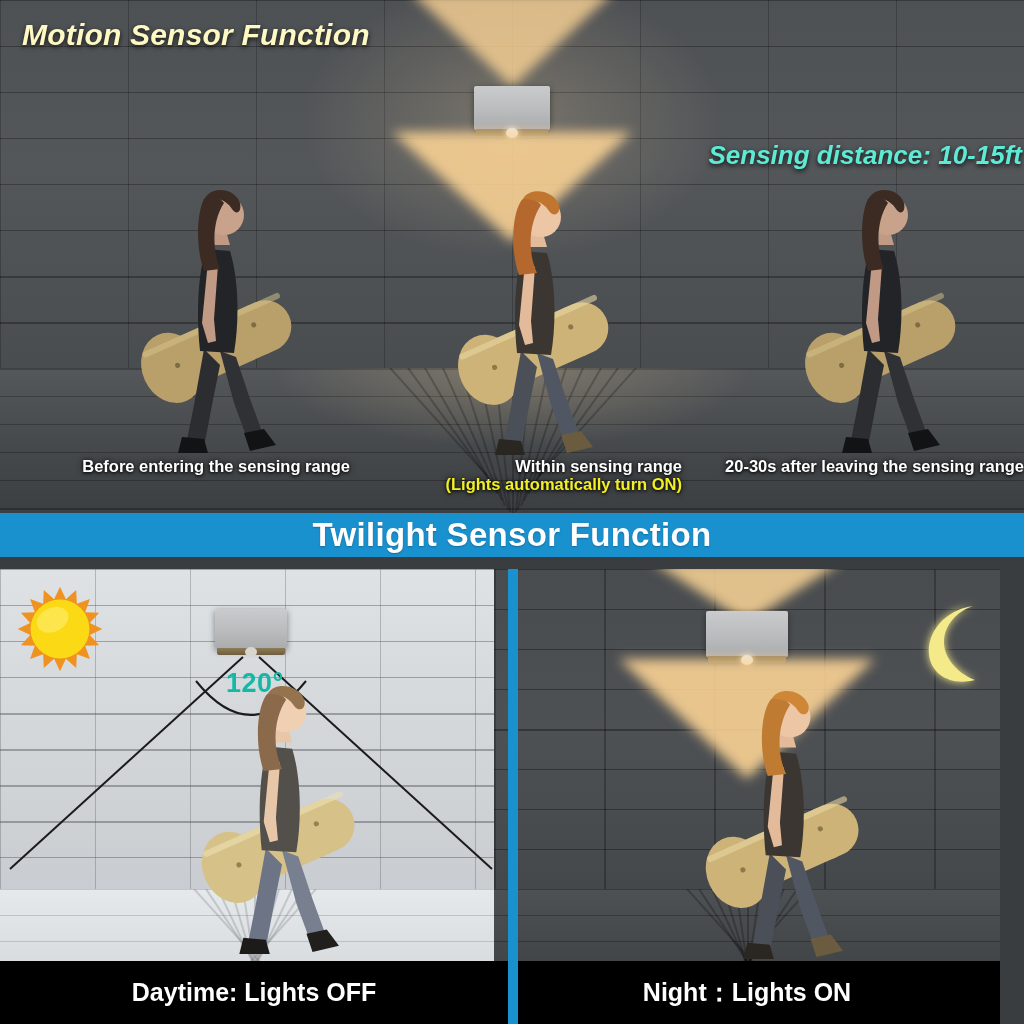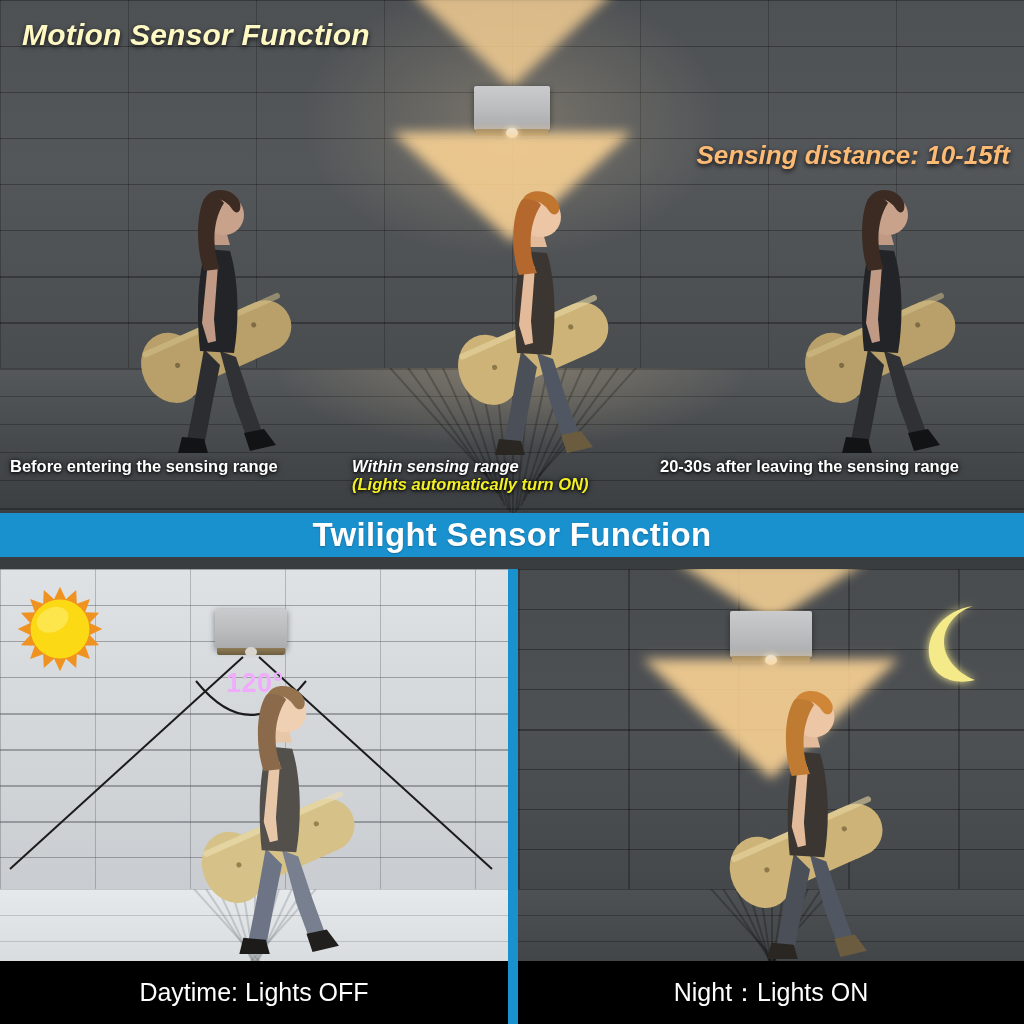--- a/index.html
+++ b/index.html
@@ -44,43 +44,43 @@
   .lampbody .lip{position:absolute;left:2px;right:2px;bottom:-6px;height:7px;
     background:linear-gradient(to bottom,#8e7b57,#6d5e3f);border-radius:0 0 2px 2px;}
   .lampbody .dot{position:absolute;left:50%;bottom:-8px;transform:translateX(-50%);
     width:12px;height:10px;border-radius:50%;background:#e8e5de;box-shadow:0 0 6px #fff3d0;}
 
   
   .figure{position:absolute;bottom:0;}
   .fig-svg{display:block;}
 
   
-  .cap{position:absolute;text-align:left;line-height:1.12;}
+  .cap{position:absolute;text-align:right;line-height:1.12;}
   .cap .l1{display:block;color:#ffffff;font-weight:bold;font-size:16.5px;
     text-shadow:0 1px 3px rgba(0,0,0,.95),0 0 6px rgba(0,0,0,.8);}
   .cap .l2{display:block;color:#f2f024;font-weight:bold;font-size:16.5px;
     text-shadow:0 1px 3px rgba(0,0,0,.95),0 0 6px rgba(0,0,0,.8);}
 
   #motion-title{position:absolute;left:22px;top:18px;color:#fef9c3;font-size:30px;
     font-weight:bold;font-style:italic;letter-spacing:.2px;
     text-shadow:0 2px 5px rgba(0,0,0,.8);}
-  #sensing-distance{position:absolute;right:14px;top:140px;color:#fdba74;font-size:26px;
+  #sensing-distance{position:absolute;right:2px;top:140px;color:#5eead4;font-size:26px;
     font-weight:bold;font-style:italic;text-shadow:0 2px 5px rgba(0,0,0,.85);}
 
   
   #twilight-banner{position:absolute;left:0;top:513px;width:1024px;height:44px;
     background:#1a91cf;display:flex;align-items:center;justify-content:center;}
   #twilight-banner span{color:#ffffff;font-size:33px;font-weight:bold;letter-spacing:.3px;
     text-shadow:0 1px 2px rgba(0,0,0,.25);}
 
   
   #bottom{position:absolute;left:0;top:569px;width:1024px;height:455px;}
   .half{position:absolute;top:0;height:455px;overflow:hidden;}
   #day-panel{left:0;width:508px;background:#d7dadd;}
-  #night-panel{left:518px;width:506px;background:#45484b;}
+  #night-panel{left:494px;width:506px;background:#45484b;}
   #v-divider{position:absolute;left:508px;top:0;width:10px;height:455px;background:#1a91cf;}
 
   
   .day-wall{position:absolute;left:0;top:0;width:508px;height:320px;
     background:
       repeating-linear-gradient(to bottom, rgba(80,85,90,.45) 0 1.5px, rgba(0,0,0,0) 1.5px 36px),
       repeating-linear-gradient(to right, rgba(80,85,90,.32) 0 1.5px, rgba(0,0,0,0) 1.5px 95px),
       linear-gradient(to bottom,#dfe2e5 0%, #d2d5d8 60%, #c9ccd0 100%);}
   .day-floor{position:absolute;left:0;top:320px;width:508px;height:135px;
     background:
@@ -102,30 +102,30 @@
       linear-gradient(to bottom,#4e5154 0%, #414447 60%, #37393c 100%);}
   .night-floor-lines{position:absolute;left:0;top:320px;width:506px;height:135px;overflow:hidden;}
   .night-floor-lines i{position:absolute;top:0;width:1.5px;height:135px;background:rgba(0,0,0,.24);
     transform-origin:top center;}
 
   
   .blackbar{position:absolute;bottom:0;height:63px;display:flex;align-items:center;
     justify-content:center;background:#000;}
   #day-bar{left:0;width:508px;}
   #night-bar{left:518px;width:506px;}
-  .blackbar span{color:#fff;font-size:25px;font-weight:normal;}
+  .blackbar span{color:#fff;font-size:25px;font-weight:bold;}
 
   
   #sun-icon{position:absolute;left:14px;top:583px;width:92px;height:92px;}
   
   #moon-icon{position:absolute;left:903px;top:592px;width:100px;height:100px;}
 
   
   #cone{position:absolute;left:0;top:0;width:508px;height:455px;pointer-events:none;}
-  #angle-label{position:absolute;left:226px;top:668px;color:#f0abfc;font-size:27px;font-weight:bold;
+  #angle-label{position:absolute;left:226px;top:668px;color:#14b8a6;font-size:27px;font-weight:bold;
     letter-spacing:.5px;}
 </style>
 </head>
 <body>
 
 <div id="stage">
 
   <div id="motion-panel">
     <div class="wall"></div>
     <div class="floor"></div>
@@ -213,21 +213,21 @@
           <path d="M136 280 L156 276 L168 292 L142 298 Z" fill="#6b5c3f"></path>
           <path d="M98 96 C90 120 88 160 92 198 L126 200 C132 164 130 124 122 98 Z" fill="#3b3632"></path>
           <path d="M100 108 L94 170 L100 190 L108 188 L106 166 L110 112 Z" fill="#e3bb9b"></path>
           <path d="M100 92 L122 92 L118 78 L104 78 Z" fill="#e3bb9b"></path>
           <circle cx="116" cy="62" r="20" fill="#edc6a5"></circle>
           <path d="M96 46 C86 62 86 98 94 120 L112 118 C102 96 104 68 116 50 C110 42 100 40 96 46 Z" fill="#b4682e"></path>
           <path d="M98 44 C104 32 128 34 134 50 C136 60 128 62 124 56 C118 46 106 44 98 44 Z" fill="#c0762f"></path>
         </g>
       </svg>
     </div>
-    <div class="cap" style="left:352px;top:457px;width:330px;font-style:italic;">
+    <div class="cap" style="left:352px;top:457px;width:330px;">
       <span class="l1">Within sensing range</span>
       <span class="l2">(Lights automatically turn ON)</span>
     </div>
 
     <div class="figure" style="left:772px;bottom:60px;">
       <svg class="fig-svg" width="220" height="300" viewBox="0 0 220 300">
         <g>
           <g transform="rotate(-24 110 190)">
             <rect x="36" y="168" width="150" height="52" rx="26" fill="#b9a06a"></rect>
             <ellipse cx="58" cy="194" rx="30" ry="36" fill="#b9a06a"></ellipse>

